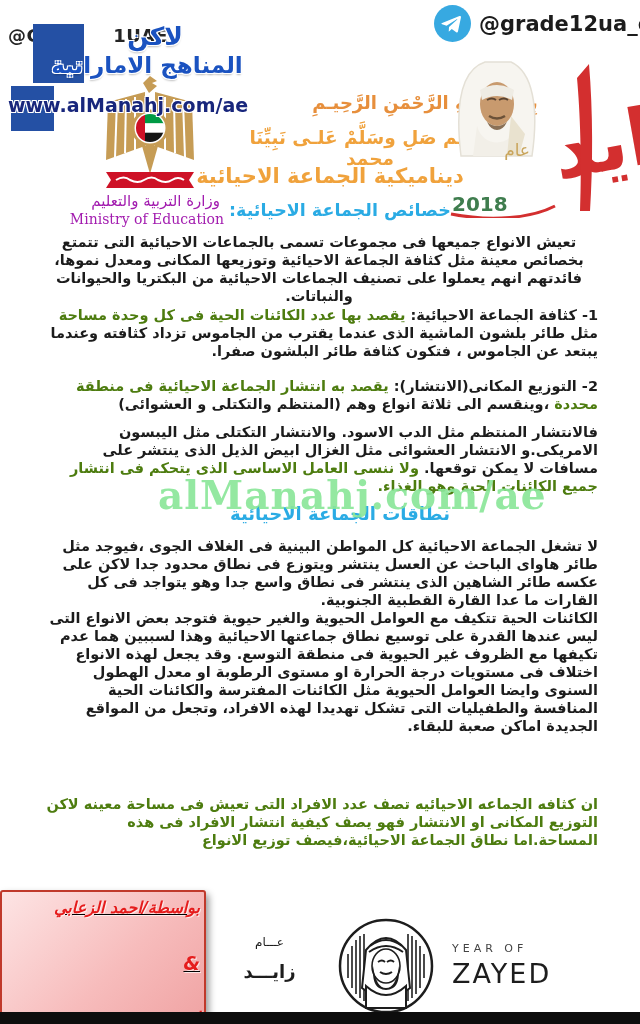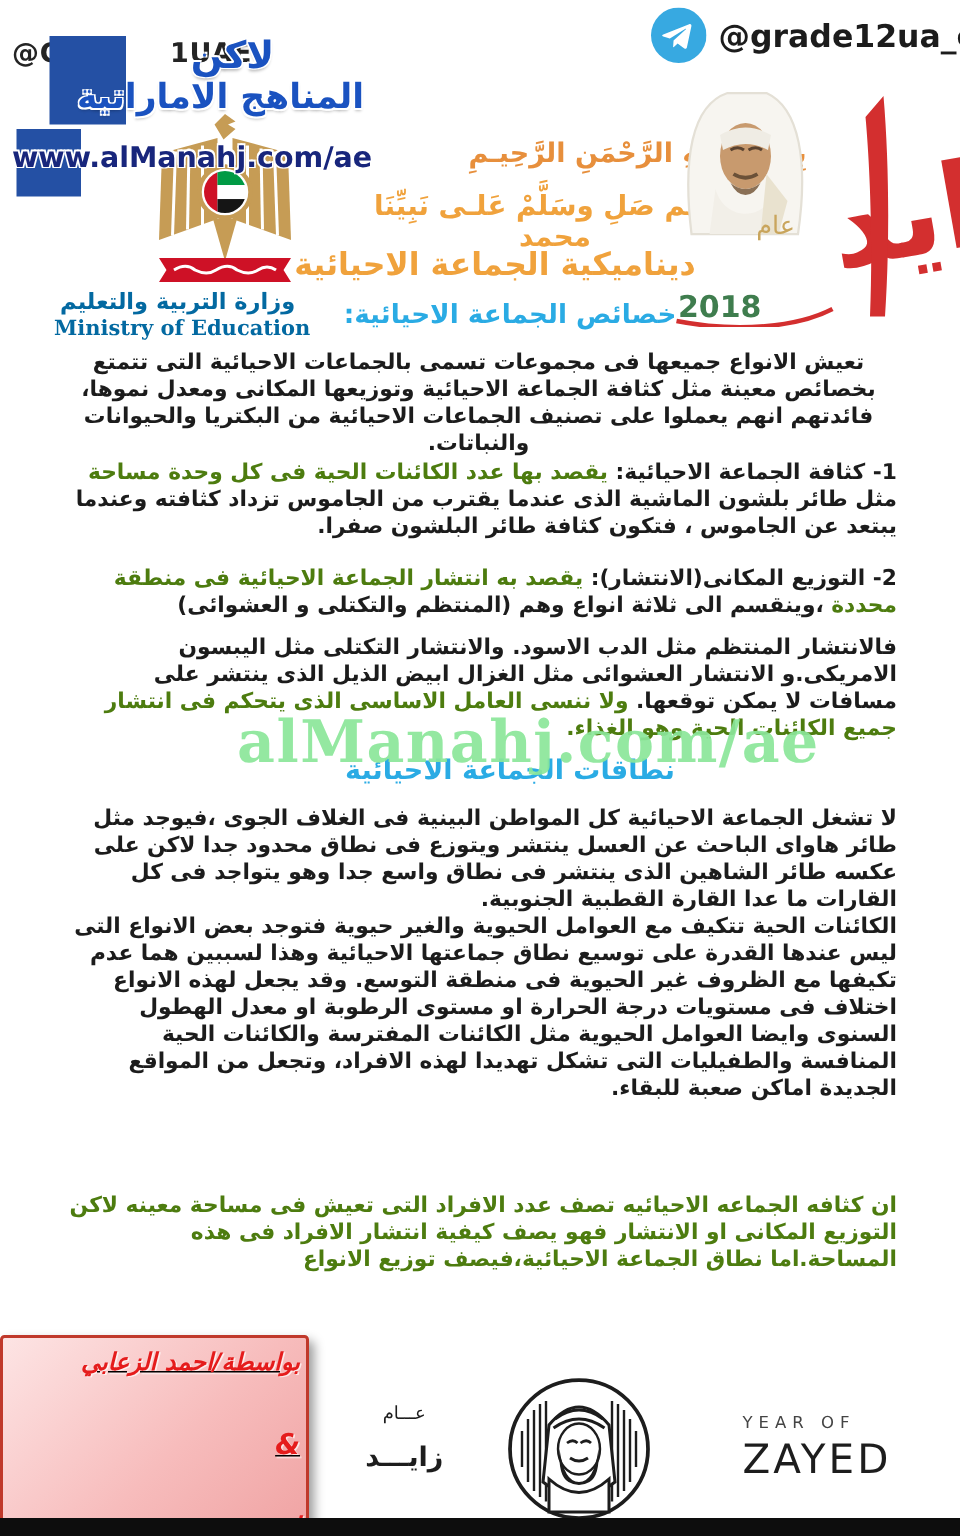--- a/index.html
+++ b/index.html
@@ -9,31 +9,31 @@
   .ar{direction:rtl;unicode-bidi:embed;}
   .body-text{font-size:14.5px;font-weight:bold;color:#1c1c1c;line-height:18px;text-align:right;}
   .center{text-align:center;}
   .purple{color:#4d7c0f;}
   .handle{font-size:18px;font-weight:bold;color:#242424;letter-spacing:.5px;margin-top:17px;}
   .bluebox{background:#2450a4;}
   .sitename{color:#1a52c0;font-weight:bold;text-align:center;
             text-shadow:-1px -1px 0 #fff,1px -1px 0 #fff,-1px 1px 0 #fff,1px 1px 0 #fff,0 2px 2px rgba(0,0,0,.25);}
   .url{font-size:19px;font-weight:bold;color:#18267c;
        text-shadow:-1px -1px 0 #fff,1px -1px 0 #fff,-1px 1px 0 #fff,1px 1px 0 #fff;}
-  .ministry{color:#0369a1;text-align:left;font-weight:bold;}
+  .ministry{color:#a21caf;text-align:right;font-weight:normal;}
   .orange{color:#f0a23c;}
   .ltblue{color:#2aabe4;}
   .tg-text{font-size:21px;font-weight:bold;color:#1c1c1c;}
   .wm{font-family:"DejaVu Serif",serif;font-size:39px;font-weight:bold;color:#8be79a;opacity:.92;letter-spacing:1px;}
   .credit-box{width:206px;height:146px;background:linear-gradient(135deg,#fde4e4 0%,#f7bcbc 55%,#efa1a1 100%);
               border:2px solid #c0392b;border-radius:3px;box-shadow:3px 4px 7px rgba(0,0,0,.4);
               display:flex;flex-direction:column;justify-content:space-between;align-items:flex-end;padding:6px 4px;box-sizing:border-box;text-decoration:underline;}
   .credit{color:#e51c1c;font-weight:bold;font-style:italic;font-size:16px;text-shadow:1px 1px 0 rgba(255,255,255,.7);}
   .yoz-ar{color:#1d1d1d;text-align:center;direction:rtl;}
-  .yoz-en{color:#1d1d1d;margin-left:43px;}
+  .yoz-en{color:#1d1d1d;}
   .blackbar{left:0;top:1012px;width:640px;height:12px;background:#0d0d0d;}
 </style>
 </head>
 <body>
 
 <div id="page">
 
   <div class="abs handle" style="left:8px;top:8px;">
     <span>@G</span>
     <span style="display:inline-block;width:58px;"></span>

